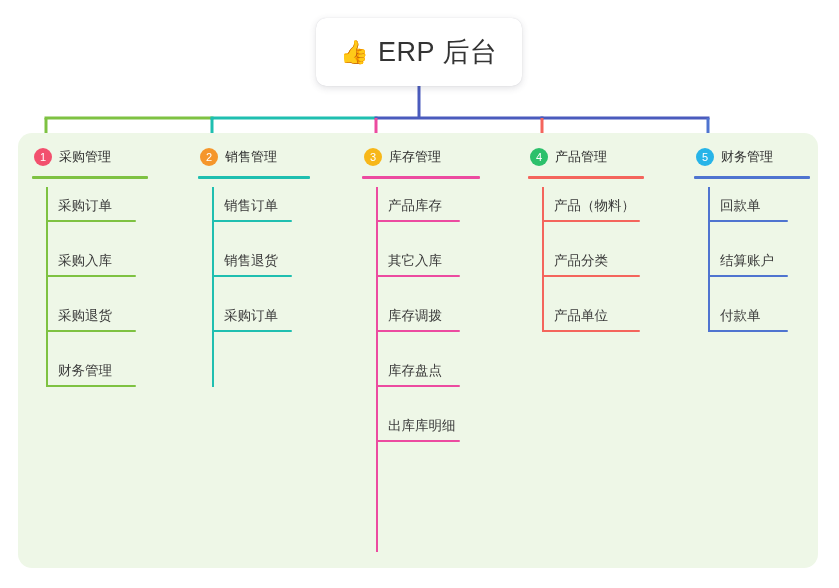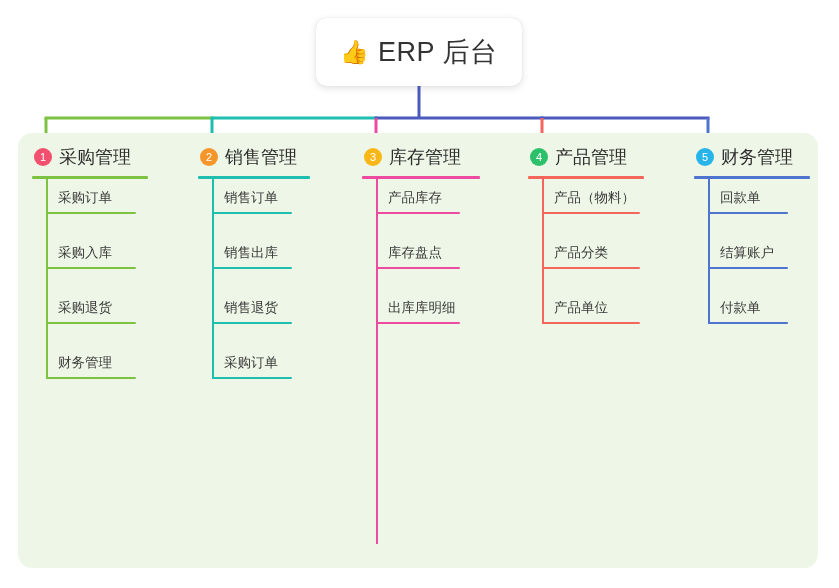--- a/index.html
+++ b/index.html
@@ -89,33 +89,33 @@
     height: 18px;
     border-radius: 50%;
     color: #ffffff;
     font-size: 11px;
     line-height: 18px;
     text-align: center;
     font-weight: normal;
     flex: none;
   }
   .col-title {
-    font-size: 18px;
+    font-size: 13px;
     color: #2e2e2e;
     white-space: nowrap;
   }
   .col-rule {
     height: 3px;
     border-radius: 1px;
     margin-top: 6px;
   }
 
   .leaf-list {
     position: relative;
-    margin-top: 0;
+    margin-top: 8px;
   }
   .leaf {
     position: relative;
     height: 55px;
   }
   .leaf-label {
     position: absolute;
     left: 26px;
     top: 10px;
     font-size: 13.5px;
@@ -198,24 +198,20 @@
           <span class="col-title">销售管理</span>
         </div>
         <div class="col-rule" style="width: 112px; background: rgb(31, 191, 176);"></div>
         <div class="leaf-list">
           <div class="leaf-spine" style="background: rgb(31, 191, 176); height: 200px;"></div>
           <div class="leaf">
             <span class="leaf-label">销售订单</span>
             <div class="leaf-rule" style="width: 80px; background: rgb(31, 191, 176);"></div>
           </div>
           <div class="leaf">
-            <span class="leaf-label">销售出库</span>
-            <div class="leaf-rule" style="width: 80px; background: rgb(31, 191, 176);"></div>
-          </div>
-          <div class="leaf">
             <span class="leaf-label">销售退货</span>
             <div class="leaf-rule" style="width: 80px; background: rgb(31, 191, 176);"></div>
           </div>
           <div class="leaf">
             <span class="leaf-label">采购订单</span>
             <div class="leaf-rule" style="width: 80px; background: rgb(31, 191, 176);"></div>
           </div>
         </div>
       </div>
       <div class="column" style="left: 362px;">
@@ -224,20 +220,28 @@
           <span class="col-title">库存管理</span>
         </div>
         <div class="col-rule" style="width: 118px; background: rgb(236, 75, 160);"></div>
         <div class="leaf-list">
           <div class="leaf-spine" style="background: rgb(236, 75, 160); height: 365px;"></div>
           <div class="leaf">
             <span class="leaf-label">产品库存</span>
             <div class="leaf-rule" style="width: 84px; background: rgb(236, 75, 160);"></div>
           </div>
           <div class="leaf">
+            <span class="leaf-label">其它入库</span>
+            <div class="leaf-rule" style="width: 84px; background: rgb(236, 75, 160);"></div>
+          </div>
+          <div class="leaf">
+            <span class="leaf-label">库存调拨</span>
+            <div class="leaf-rule" style="width: 84px; background: rgb(236, 75, 160);"></div>
+          </div>
+          <div class="leaf">
             <span class="leaf-label">库存盘点</span>
             <div class="leaf-rule" style="width: 84px; background: rgb(236, 75, 160);"></div>
           </div>
           <div class="leaf">
             <span class="leaf-label">出库库明细</span>
             <div class="leaf-rule" style="width: 84px; background: rgb(236, 75, 160);"></div>
           </div>
         </div>
       </div>
       <div class="column" style="left: 528px;">

